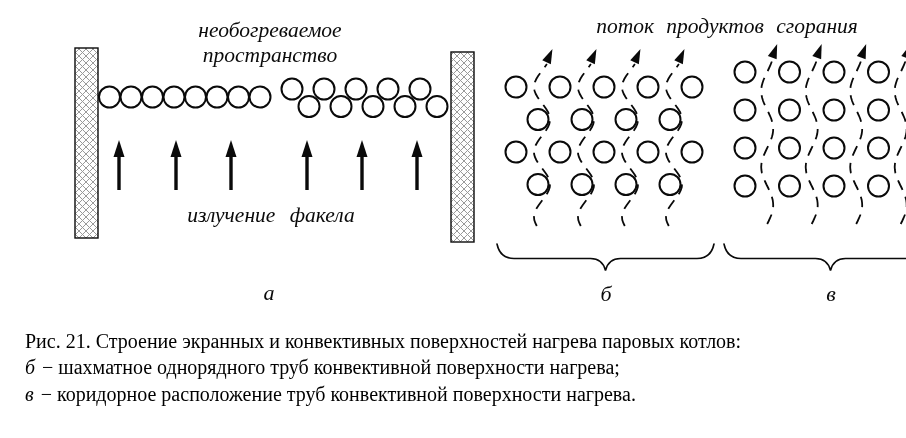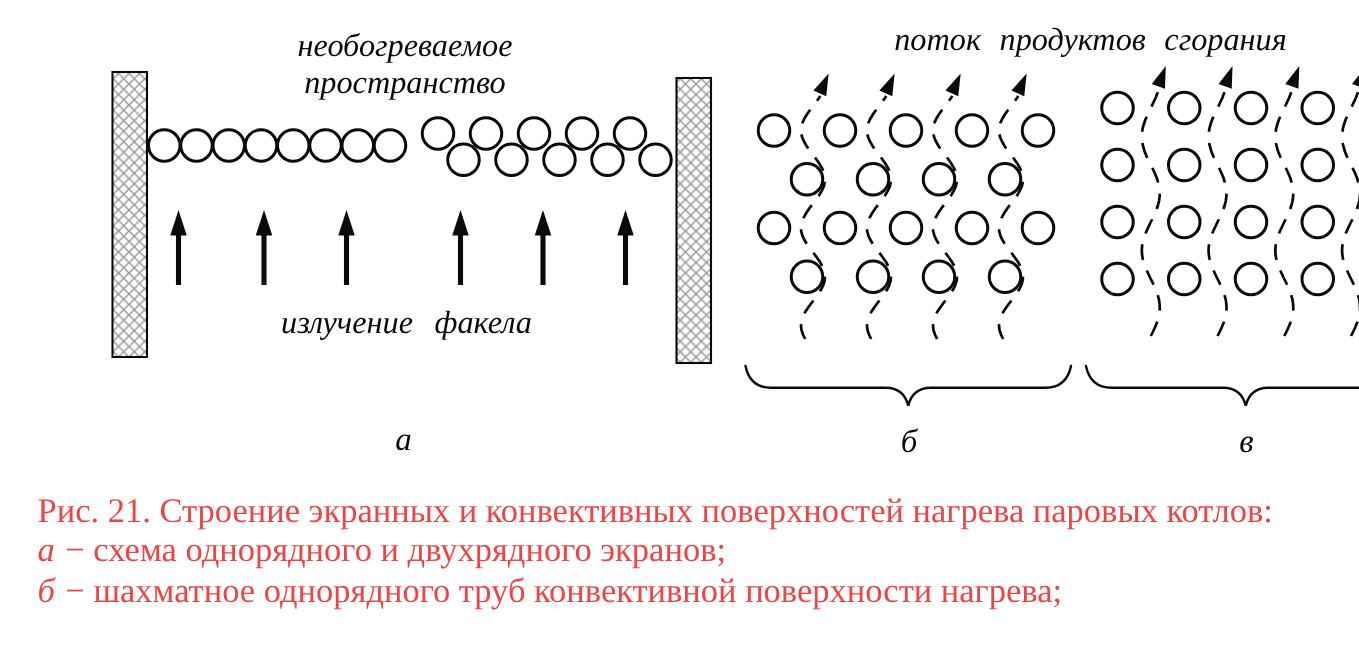--- a/index.html
+++ b/index.html
@@ -1,21 +1,21 @@
 <!DOCTYPE html>
 <html><head>
 <meta charset="utf-8">
 <style>
   html,body{margin:0;padding:0;background:#ffffff;}
   .page{position:relative;width:906px;height:438px;background:#ffffff;overflow:hidden;
         font-family:"Liberation Serif",serif;color:#000;padding-left:44px;}
   svg{display:block;}
   .dlabel{font-family:"Liberation Serif",serif;font-style:italic;fill:#0a0a0a;}
   .caption{position:absolute;left:25px;top:328px;width:870px;
-           font-family:"Liberation Serif",serif;font-size:23px;line-height:26.4px;color:#ef4444;}
+           font-family:"Liberation Serif",serif;font-size:20px;line-height:26.4px;color:#000000;}
   .caption p{margin:0;padding:0;white-space:nowrap;}
   .cap-marker{font-style:italic;margin-right:7px;}
 </style>
 </head>
 <body>
 
 <div class="page">
 
   <svg width="906" height="322" viewBox="0 0 906 322">
     <defs>
@@ -135,16 +135,16 @@
     <text class="dlabel" x="226" y="62" font-size="21.5" text-anchor="middle">пространство</text>
     <text class="dlabel" x="227" y="222" font-size="21.5" text-anchor="middle" style="word-spacing:9px">излучение факела</text>
     <text class="dlabel" x="683" y="33" font-size="21.5" text-anchor="middle" style="word-spacing:7px">поток продуктов сгорания</text>
     <text class="dlabel" x="225" y="300" font-size="22" text-anchor="middle">а</text>
     <text class="dlabel" x="562" y="301" font-size="22" text-anchor="middle">б</text>
     <text class="dlabel" x="787" y="301" font-size="22" text-anchor="middle">в</text>
   </svg>
 
   <div class="caption">
     <p>Рис. 21. Строение экранных и конвективных поверхностей нагрева паровых котлов:</p>
-    <p><i class="cap-marker">а</i><span>− схема однорядного и двухрядного экранов;</span></p>
     <p><i class="cap-marker">б</i><span>− шахматное однорядного труб конвективной поверхности нагрева;</span></p>
+    <p><i class="cap-marker">в</i><span>− коридорное расположение труб конвективной поверхности нагрева.</span></p>
   </div>
 </div>
 
 </body></html>

